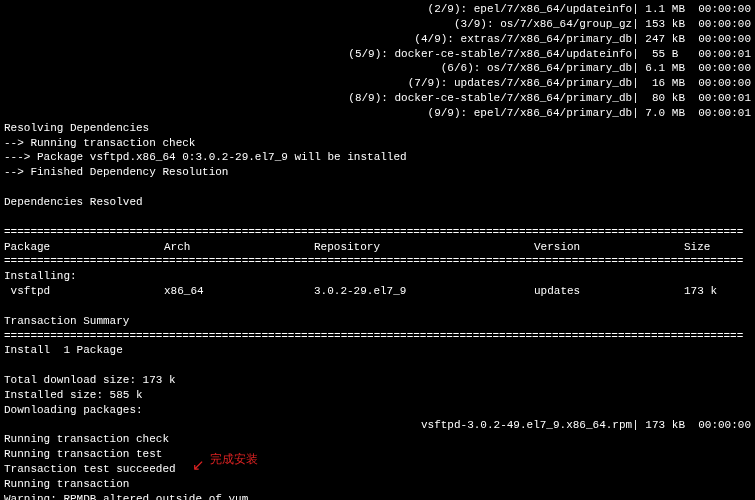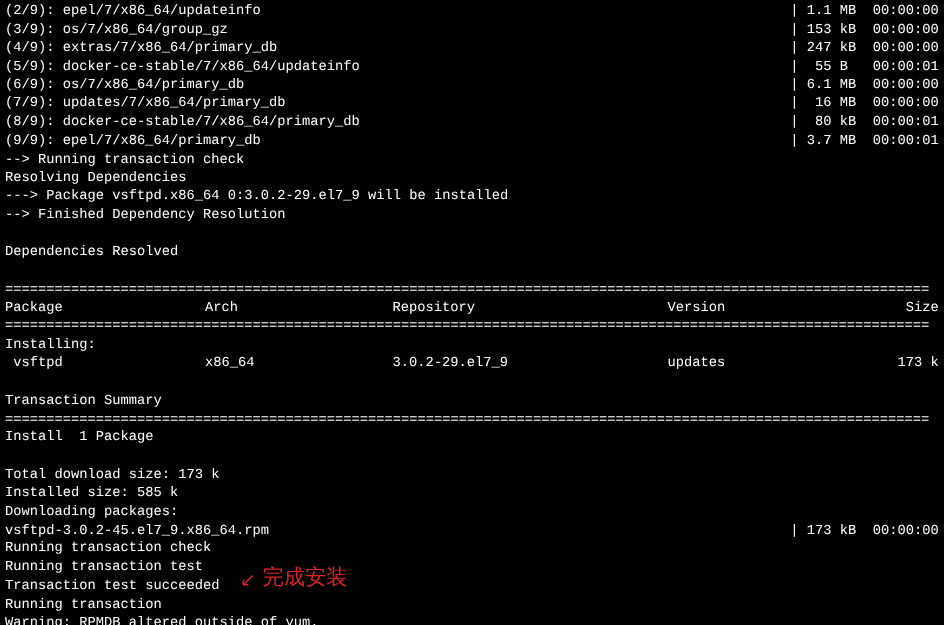--- a/index.html
+++ b/index.html
@@ -1,46 +1,46 @@
 <!DOCTYPE html>
 <html><head>
 <meta charset="utf-8">
 <style>
   html,body{margin:0;padding:0;background:#000;color:#fff;font-family:"Courier New",monospace;font-size:11px;line-height:1.35;width:755px;height:500px;overflow:hidden}
   .terminal{padding:2px 4px}
-  .row{display:flex;justify-content:space-between;white-space:pre}
+  .row{display:flex;justify-content:flex-end;white-space:pre}
   .row .left{flex:0 0 auto}
   .row .right{flex:0 0 auto;text-align:right}
   .line{white-space:pre}
   .hr{white-space:pre;color:#fff;overflow:hidden}
   .hdr{display:flex;white-space:pre}
   .hdr span:nth-child(1){width:160px}
   .hdr span:nth-child(2){width:150px}
   .hdr span:nth-child(3){width:220px}
   .hdr span:nth-child(4){width:150px}
-  .hdr span:nth-child(5){flex:1;text-align:right}
-  .annotation{color:#d22;position:absolute;left:210px;top:451px;font-family:sans-serif;font-size:17px}
+  .hdr span:nth-child(5){flex:1;}
+  .annotation{color:#d22;position:absolute;left:210px;top:451px;font-family:sans-serif;font-size:12px}
   .annotation-arrow{color:#d22;position:absolute;left:192px;top:455px;font-size:15px;font-family:sans-serif}
 </style>
 </head>
 <body>
 
 <div class="terminal">
 
   <div class="row"><span class="left">(2/9): epel/7/x86_64/updateinfo</span><span class="right">| 1.1 MB  00:00:00</span></div>
   <div class="row"><span class="left">(3/9): os/7/x86_64/group_gz</span><span class="right">| 153 kB  00:00:00</span></div>
   <div class="row"><span class="left">(4/9): extras/7/x86_64/primary_db</span><span class="right">| 247 kB  00:00:00</span></div>
   <div class="row"><span class="left">(5/9): docker-ce-stable/7/x86_64/updateinfo</span><span class="right">|  55 B   00:00:01</span></div>
-  <div class="row"><span class="left">(6/9): os/7/x86_64/primary_db</span><span class="right">| 6.1 MB  00:00:00</span></div>
+  <div class="row"><span class="left">(6/6): os/7/x86_64/primary_db</span><span class="right">| 6.1 MB  00:00:00</span></div>
   <div class="row"><span class="left">(7/9): updates/7/x86_64/primary_db</span><span class="right">|  16 MB  00:00:00</span></div>
   <div class="row"><span class="left">(8/9): docker-ce-stable/7/x86_64/primary_db</span><span class="right">|  80 kB  00:00:01</span></div>
-  <div class="row"><span class="left">(9/9): epel/7/x86_64/primary_db</span><span class="right">| 3.7 MB  00:00:01</span></div>
+  <div class="row"><span class="left">(9/9): epel/7/x86_64/primary_db</span><span class="right">| 7.0 MB  00:00:01</span></div>
 
+  <div class="line">Resolving Dependencies</div>
   <div class="line">--&gt; Running transaction check</div>
-  <div class="line">Resolving Dependencies</div>
   <div class="line">---&gt; Package vsftpd.x86_64 0:3.0.2-29.el7_9 will be installed</div>
   <div class="line">--&gt; Finished Dependency Resolution</div>
   <div class="line">&nbsp;</div>
   <div class="line">Dependencies Resolved</div>
   <div class="line">&nbsp;</div>
 
   <div class="hr">================================================================================================================</div>
   <div class="hdr">
     <span>Package</span>
     <span>Arch</span>
@@ -58,21 +58,21 @@
     <span>173 k</span>
   </div>
   <div class="line">&nbsp;</div>
   <div class="line">Transaction Summary</div>
   <div class="hr">================================================================================================================</div>
   <div class="line">Install  1 Package</div>
   <div class="line">&nbsp;</div>
   <div class="line">Total download size: 173 k</div>
   <div class="line">Installed size: 585 k</div>
   <div class="line">Downloading packages:</div>
-  <div class="row"><span class="left">vsftpd-3.0.2-45.el7_9.x86_64.rpm</span><span class="right">| 173 kB  00:00:00</span></div>
+  <div class="row"><span class="left">vsftpd-3.0.2-49.el7_9.x86_64.rpm</span><span class="right">| 173 kB  00:00:00</span></div>
   <div class="line">Running transaction check</div>
   <div class="line">Running transaction test</div>
   <div class="line">Transaction test succeeded</div>
   <div class="line">Running transaction</div>
   <div class="line">Warning: RPMDB altered outside of yum.</div>
 
 </div>
 
 <span class="annotation-arrow">↙</span>
 <span class="annotation">完成安装</span>

